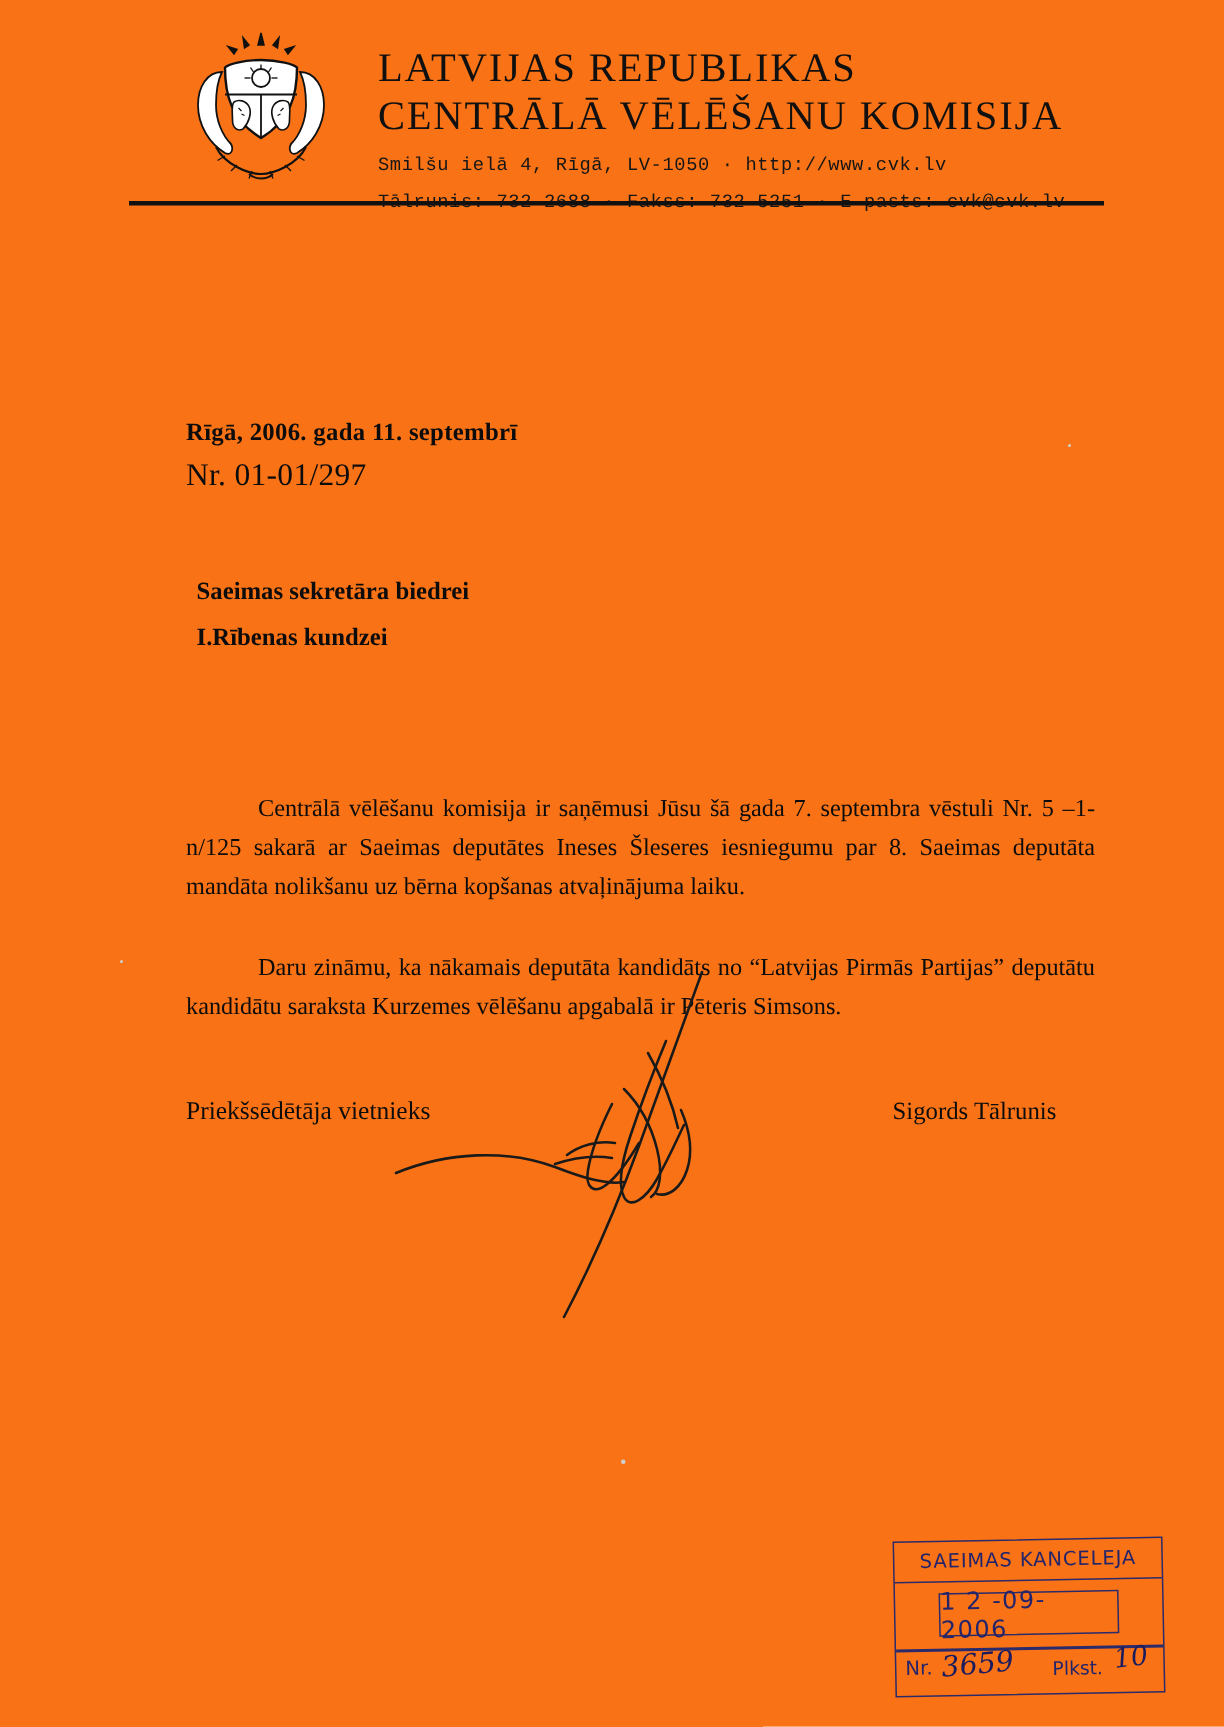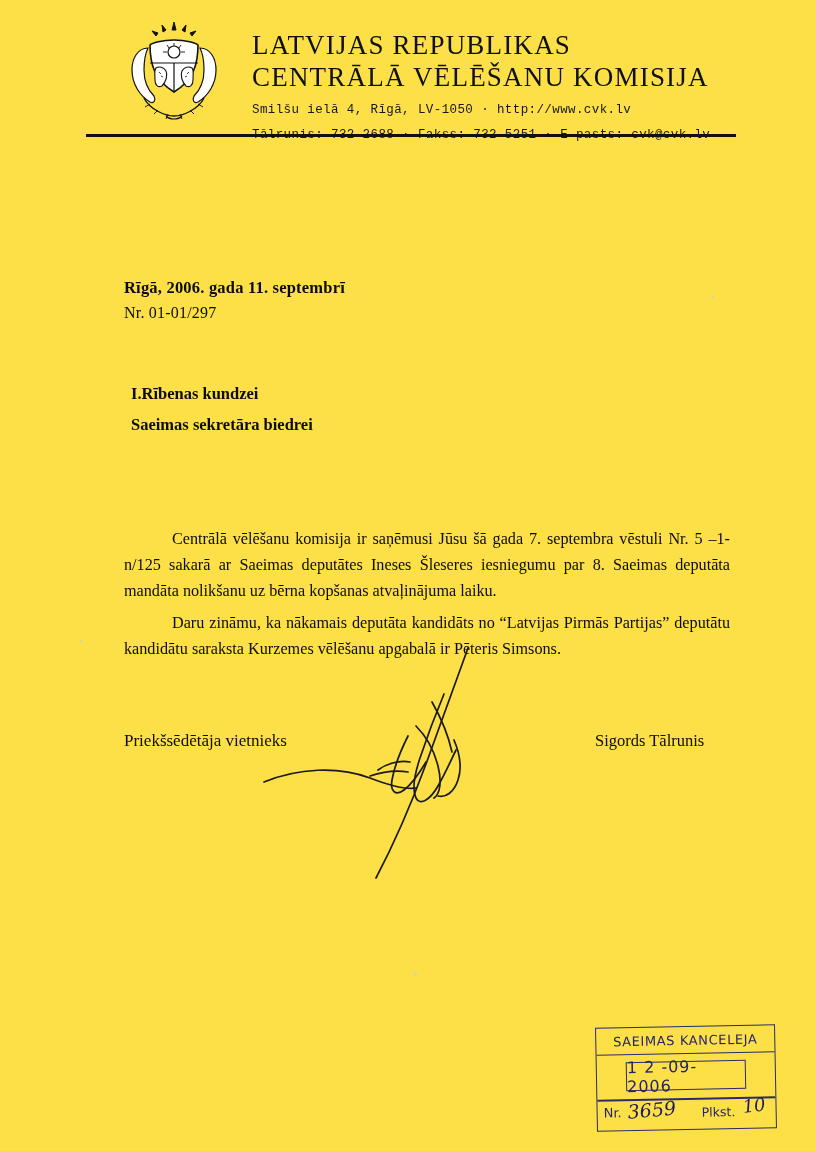--- a/index.html
+++ b/index.html
@@ -12,21 +12,21 @@
     height: 1151px;
     position: relative;
     font-family: "Liberation Serif", serif;
     color: #0c0c0c;
     overflow: hidden;
   }
 
   .page {
     position: absolute;
     inset: 0;
-    background: #fde047;
+    background: #f97316;
   }
 
   
   .letterhead {
     position: absolute;
     top: 18px;
     left: 110px;
     width: 640px;
     display: flex;
     align-items: flex-start;
@@ -76,21 +76,21 @@
     left: 124px;
     top: 278px;
     font-size: 16.5px;
     letter-spacing: 0.2px;
     font-weight: bold;
   }
   .doc-no {
     position: absolute;
     left: 124px;
     top: 304px;
-    font-size: 16px;
+    font-size: 21px;
     letter-spacing: 0.2px;
   }
 
   .addressee {
     position: absolute;
     left: 131px;
     top: 378px;
     font-weight: bold;
     font-size: 16.5px;
     line-height: 1.9;
@@ -103,21 +103,21 @@
     top: 526px;
     width: 606px;
     font-size: 16.2px;
     line-height: 1.62;
     text-align: justify;
   }
   .para-block p {
     margin: 0 0 2px 0;
     text-indent: 48px;
   }
-  .para-block p.p2 { margin-top: 5px; font-family: Liberation Serif, serif; }
+  .para-block p.p2 { margin-top: 27px; font-family: Liberation Serif, serif; }
 
   
   .sig-left {
     position: absolute;
     left: 124px;
     top: 731px;
     font-size: 17px;
     white-space: nowrap;
     text-align: center;
   }
@@ -281,22 +281,22 @@
       <div class="org-contact">Tālrunis: 732 2688 · Fakss: 732 5251 · E-pasts: cvk@cvk.lv</div>
     </div>
   </div>
 
   <div class="rule"></div>
 
   <div class="date-line">Rīgā, 2006. gada 11. septembrī</div>
   <div class="doc-no">Nr. 01-01/297</div>
 
   <div class="addressee">
+    <div>Saeimas sekretāra biedrei</div>
     <div>I.Rībenas kundzei</div>
-    <div>Saeimas sekretāra biedrei</div>
   </div>
 
   <div class="para-block">
     <p>Centrālā vēlēšanu komisija ir saņēmusi Jūsu šā gada 7. septembra  vēstuli Nr. 5 –1-n/125 sakarā ar Saeimas deputātes Ineses Šleseres iesniegumu par 8. Saeimas deputāta mandāta nolikšanu uz bērna kopšanas atvaļinājuma laiku.</p>
     <p class="p2">Daru zināmu, ka nākamais deputāta kandidāts no “Latvijas Pirmās Partijas” deputātu kandidātu saraksta Kurzemes  vēlēšanu apgabalā ir Pēteris Simsons.</p>
   </div>
 
   <div class="sig-left">Priekšsēdētāja vietnieks</div>
   <div class="sig-right">Sigords Tālrunis</div>
 

